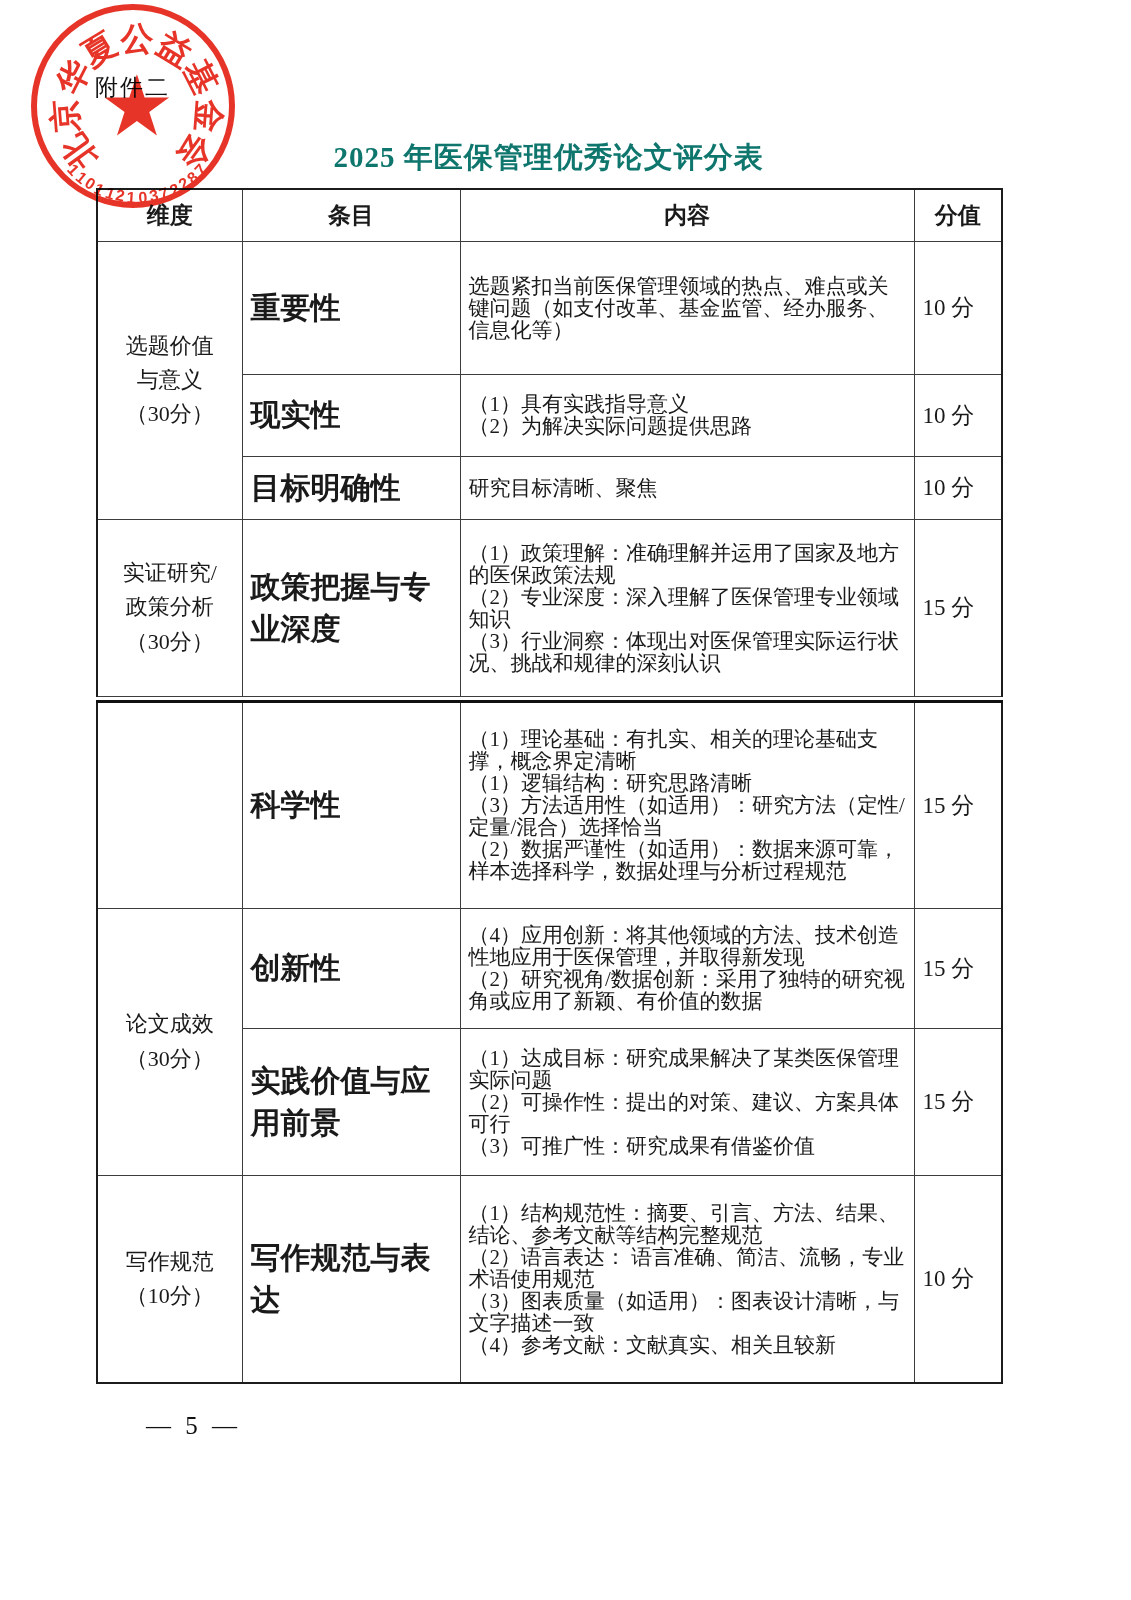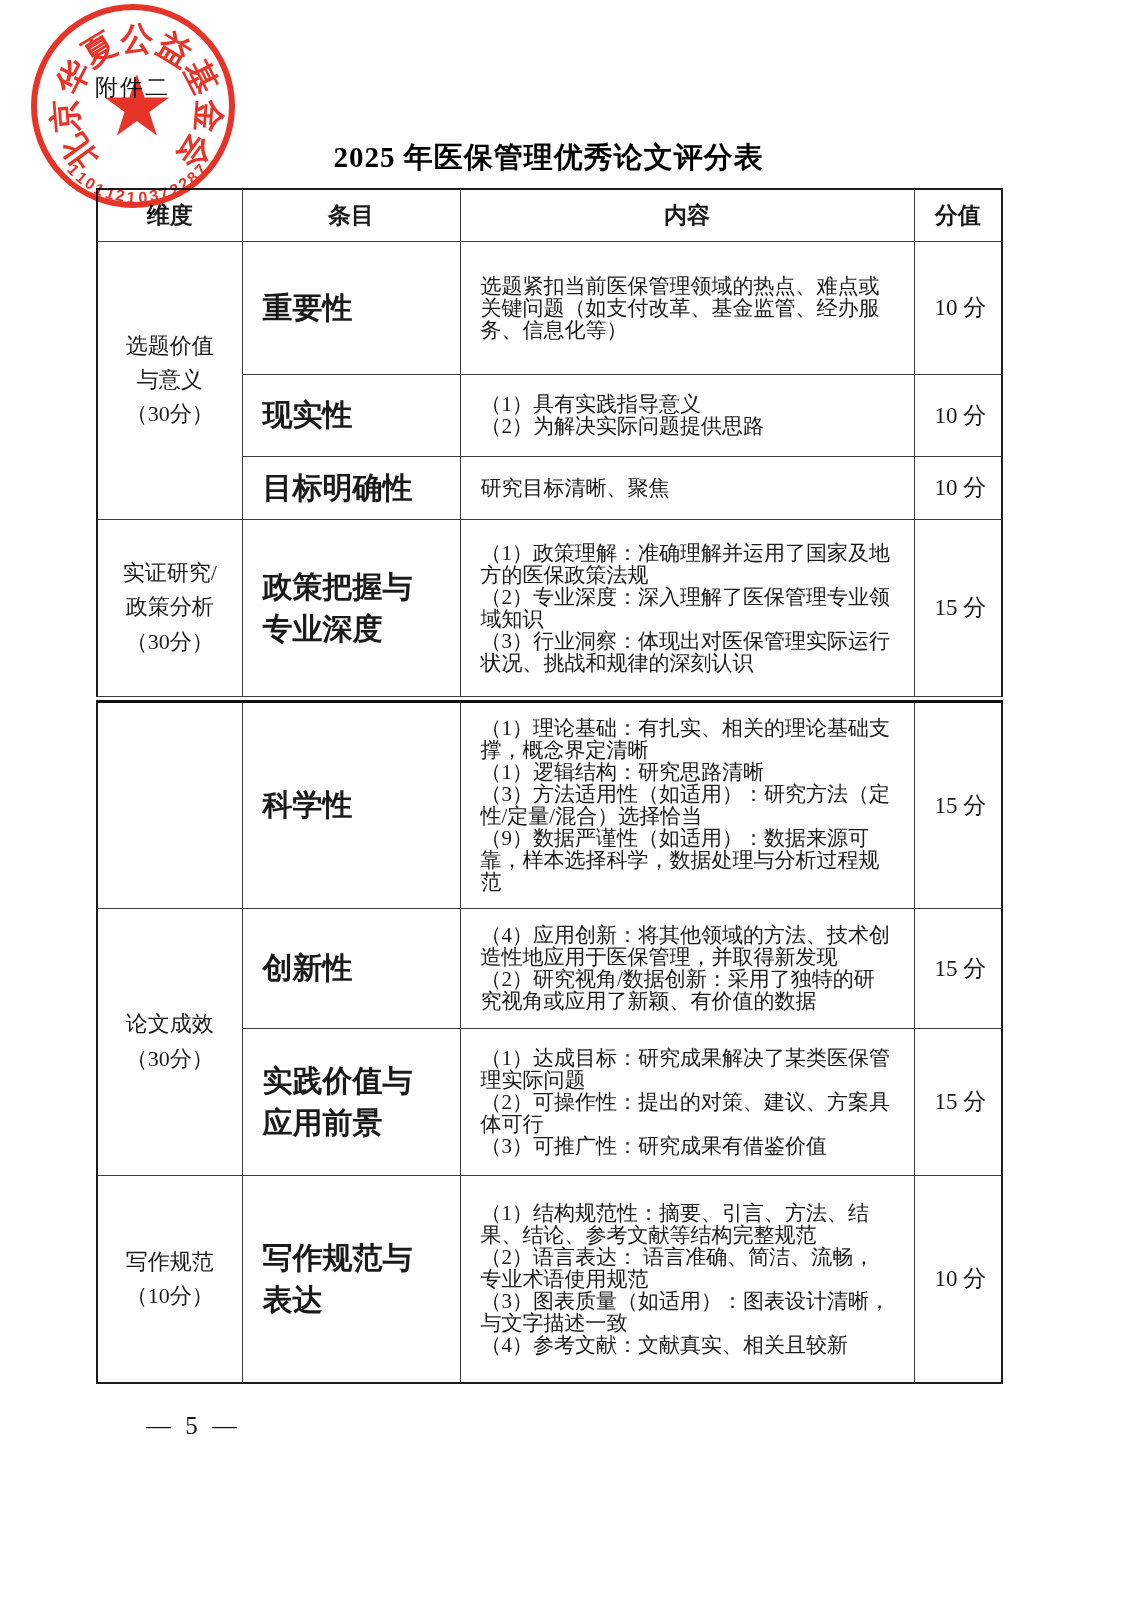--- a/index.html
+++ b/index.html
@@ -8,21 +8,21 @@
     font-family:"Liberation Serif","DejaVu Serif",serif;color:#1a1a1a;
     overflow:hidden;
   }
   
   .attachment{
     position:absolute;left:95px;top:72px;font-size:23px;color:#111;
     letter-spacing:2px;
   }
   .doc-title{
     position:absolute;left:96px;top:138px;width:905px;text-align:center;
-    font-size:29px;font-weight:bold;letter-spacing:1px;color:#000000;
+    font-size:29px;font-weight:bold;letter-spacing:1px;color:#0f766e;
   }
   
   .stamp{
     position:absolute;left:27px;top:0px;width:220px;height:220px;
     z-index:5;mix-blend-mode:multiply;opacity:.95;pointer-events:none;
   }
   .stamp-ring{
     position:absolute;left:4px;top:4px;width:204px;height:204px;
     border:6px solid var(--stamp-color);border-radius:50%;box-sizing:border-box;
   }
@@ -40,21 +40,21 @@
     font-size:16px;line-height:1;font-family:"Liberation Sans",sans-serif;
   }
   
   .score-table-wrap{position:absolute;left:96px;top:188px;width:905px;}
   table.score{
     border-collapse:collapse;table-layout:fixed;width:905px;
     font-size:21px;
   }
   table.score td,table.score th{
     border:1px solid #3c3c3c;box-sizing:border-box;vertical-align:middle;
-    padding:2px 20px;overflow:hidden;
+    padding:2px 8px;overflow:hidden;
   }
   table.score{border:2px solid #1c1c1c;}
   table#tableA{border-bottom:1px solid #3c3c3c;margin-bottom:3px;}
   table#tableB tr:first-child td{border-top:3px solid #101010;}
   th.hdr{font-size:23px;font-weight:bold;text-align:center;background:#fff;}
   td.dim-cell{
     text-align:center;font-weight:normal;font-size:22px;white-space:pre-line;
     line-height:1.55;
   }
   td.item-cell{
@@ -168,21 +168,21 @@
         <col style="width:88px">
       </colgroup>
     <tbody>
         <tr style="height:207px">
       <td class="dim-cell"></td>
       <td class="item-cell">科学性</td>
       <td class="content-cell">
             <div class="cline">（1）理论基础：有扎实、相关的理论基础支撑，概念界定清晰</div>
             <div class="cline">（1）逻辑结构：研究思路清晰</div>
             <div class="cline">（3）方法适用性（如适用）：研究方法（定性/定量/混合）选择恰当</div>
-            <div class="cline">（9）数据严谨性（如适用）：数据来源可靠，样本选择科学，数据处理与分析过程规范</div>
+            <div class="cline">（2）数据严谨性（如适用）：数据来源可靠，样本选择科学，数据处理与分析过程规范</div>
           </td>
       <td class="score-cell">15 分</td>
     </tr>
     <tr style="height:120px">
       <td class="dim-cell" rowspan="2">论文成效
 （30分）</td>
       <td class="item-cell">创新性</td>
       <td class="content-cell">
             <div class="cline">（4）应用创新：将其他领域的方法、技术创造性地应用于医保管理，并取得新发现</div>
             <div class="cline">（2）研究视角/数据创新：采用了独特的研究视角或应用了新颖、有价值的数据</div>

